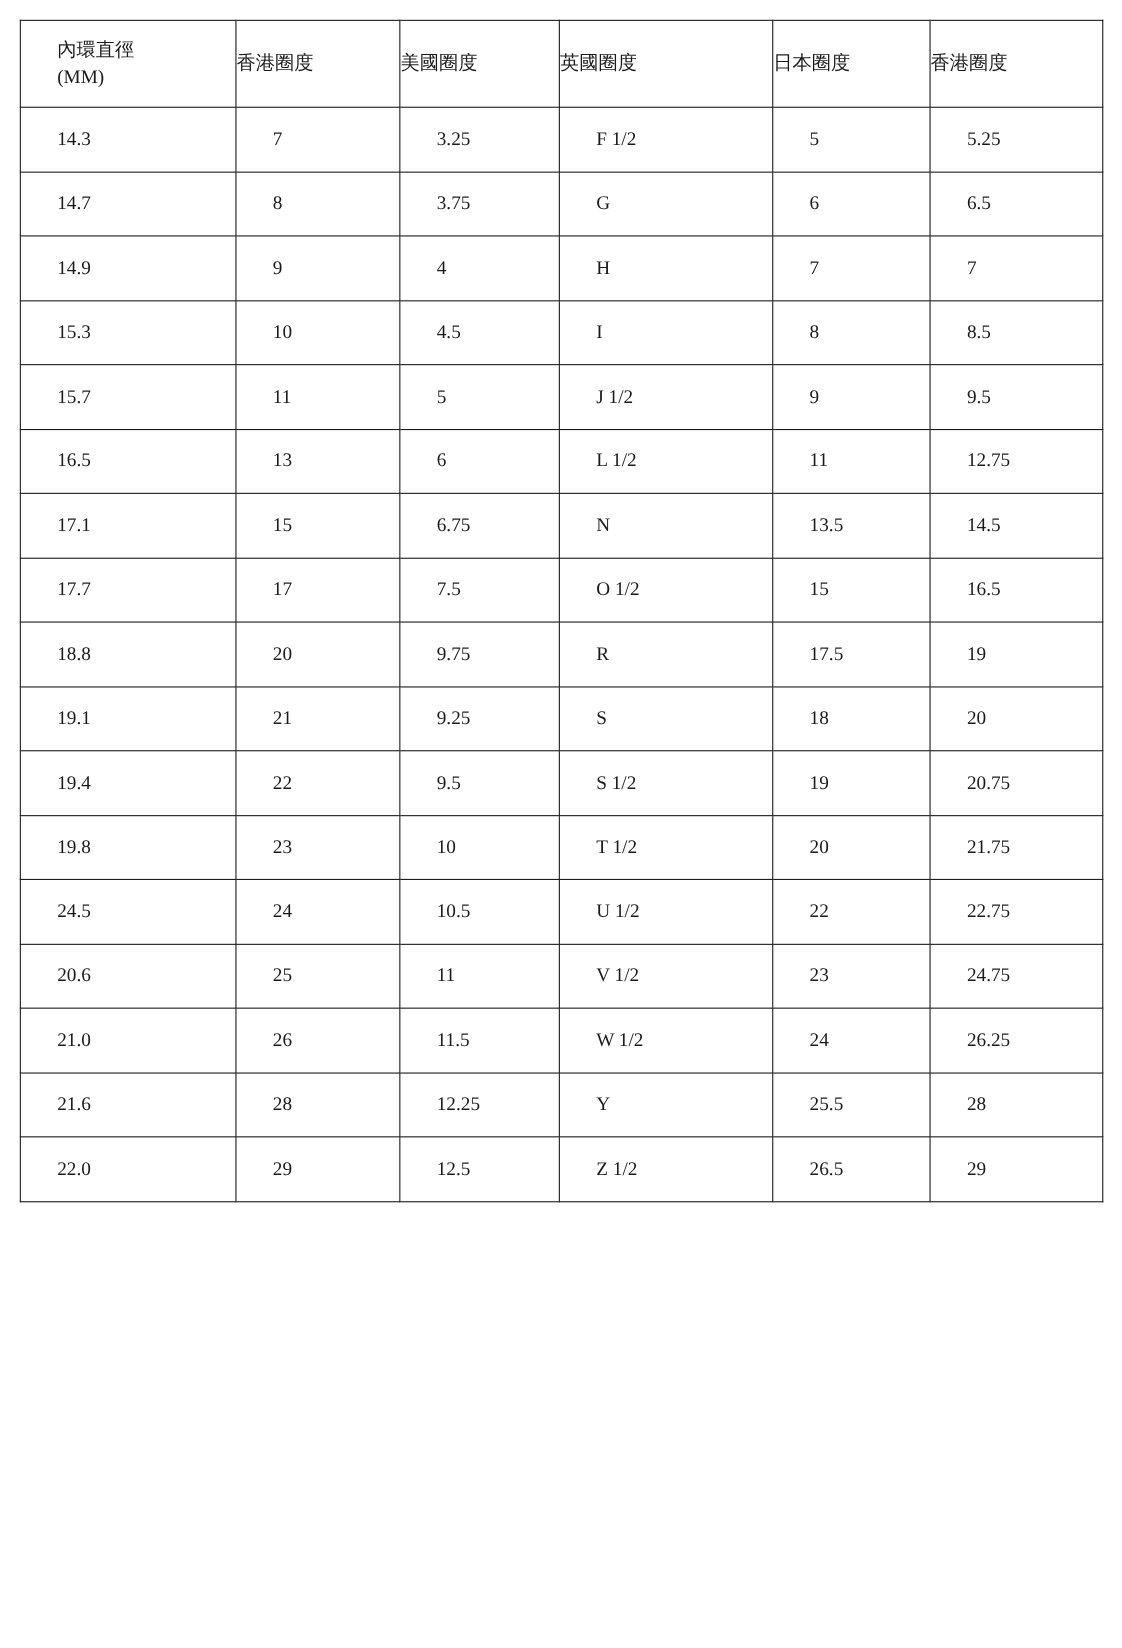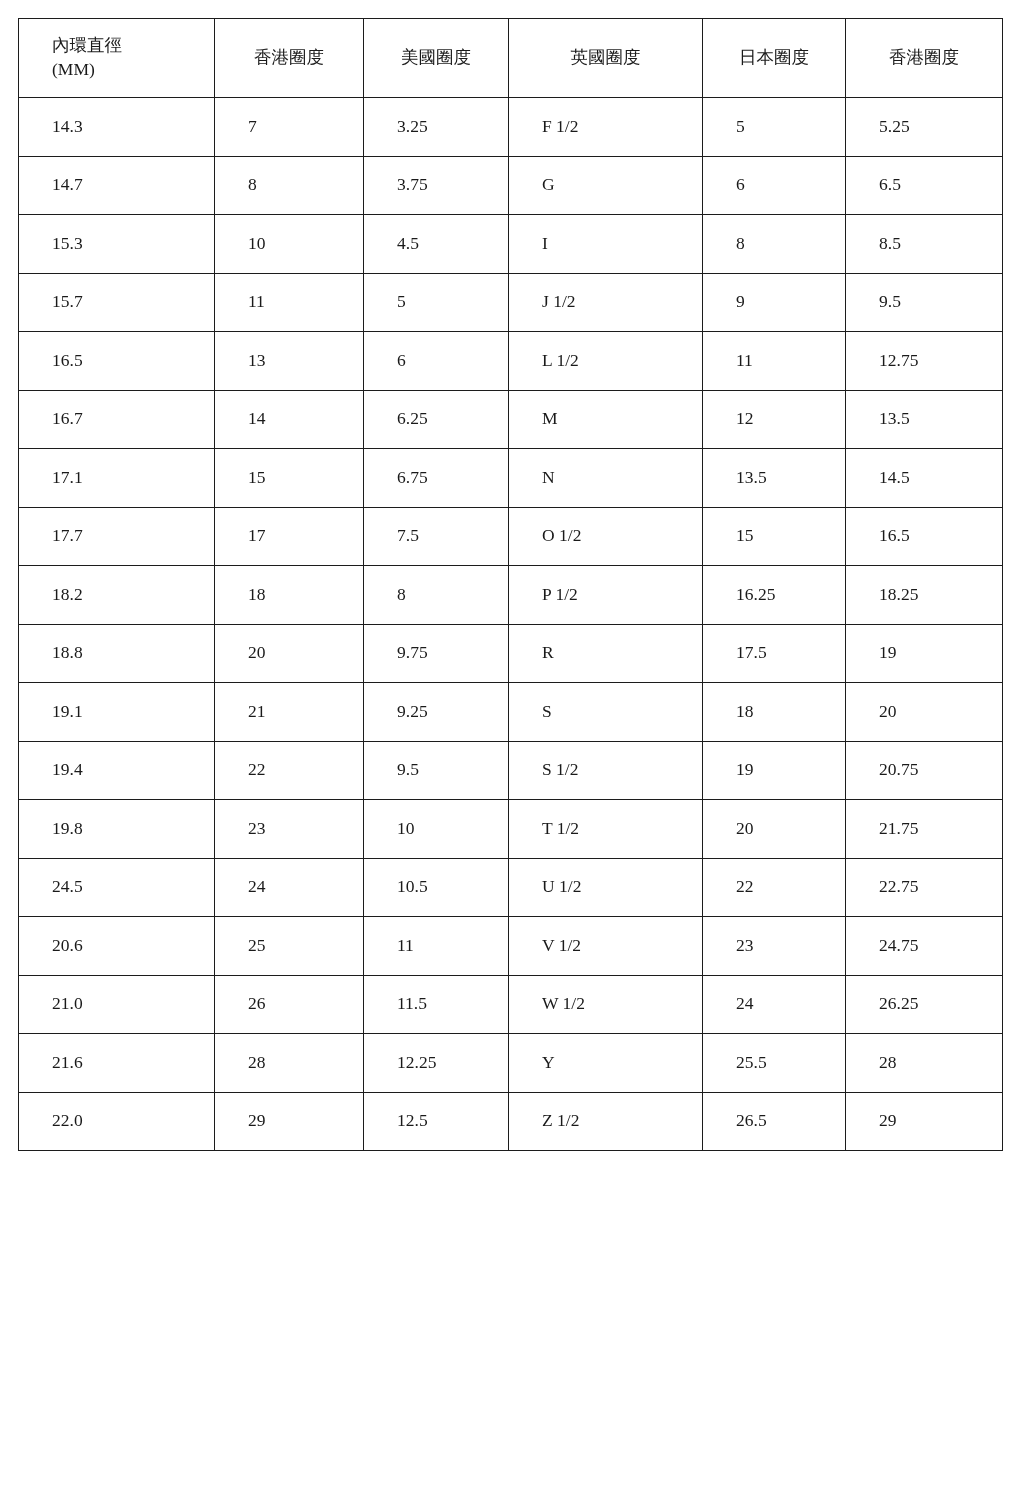--- a/index.html
+++ b/index.html
@@ -53,21 +53,20 @@
     white-space: nowrap;
   }
   table.size-table thead th {
     height: 78px;
     font-size: 17.5px;
   }
   table.size-table thead th .hdr-line {
     display: block;
   }
   table.size-table thead th.ch-center {
-    text-align: center;
     padding-left: 0;
     padding-right: 0;
   }
   table.size-table tbody td {
     height: 57.5px;
   }
   table.size-table thead th .cjk,
   table.size-table tbody td .cjk {
     font-family: "Liberation Serif", "DejaVu Serif", serif;
   }
@@ -120,20 +119,28 @@
           </tr>
           <tr>
             <td>14.7</td>
             <td>8</td>
             <td>3.75</td>
             <td>G</td>
             <td>6</td>
             <td>6.5</td>
           </tr>
           <tr>
+            <td>14.9</td>
+            <td>9</td>
+            <td>4</td>
+            <td>H</td>
+            <td>7</td>
+            <td>7</td>
+          </tr>
+          <tr>
             <td>15.3</td>
             <td>10</td>
             <td>4.5</td>
             <td>I</td>
             <td>8</td>
             <td>8.5</td>
           </tr>
           <tr>
             <td>15.7</td>
             <td>11</td>
@@ -144,52 +151,36 @@
           </tr>
           <tr>
             <td>16.5</td>
             <td>13</td>
             <td>6</td>
             <td>L 1/2</td>
             <td>11</td>
             <td>12.75</td>
           </tr>
           <tr>
-            <td>16.7</td>
-            <td>14</td>
-            <td>6.25</td>
-            <td>M</td>
-            <td>12</td>
-            <td>13.5</td>
-          </tr>
-          <tr>
             <td>17.1</td>
             <td>15</td>
             <td>6.75</td>
             <td>N</td>
             <td>13.5</td>
             <td>14.5</td>
           </tr>
           <tr>
             <td>17.7</td>
             <td>17</td>
             <td>7.5</td>
             <td>O 1/2</td>
             <td>15</td>
             <td>16.5</td>
           </tr>
           <tr>
-            <td>18.2</td>
-            <td>18</td>
-            <td>8</td>
-            <td>P 1/2</td>
-            <td>16.25</td>
-            <td>18.25</td>
-          </tr>
-          <tr>
             <td>18.8</td>
             <td>20</td>
             <td>9.75</td>
             <td>R</td>
             <td>17.5</td>
             <td>19</td>
           </tr>
           <tr>
             <td>19.1</td>
             <td>21</td>

